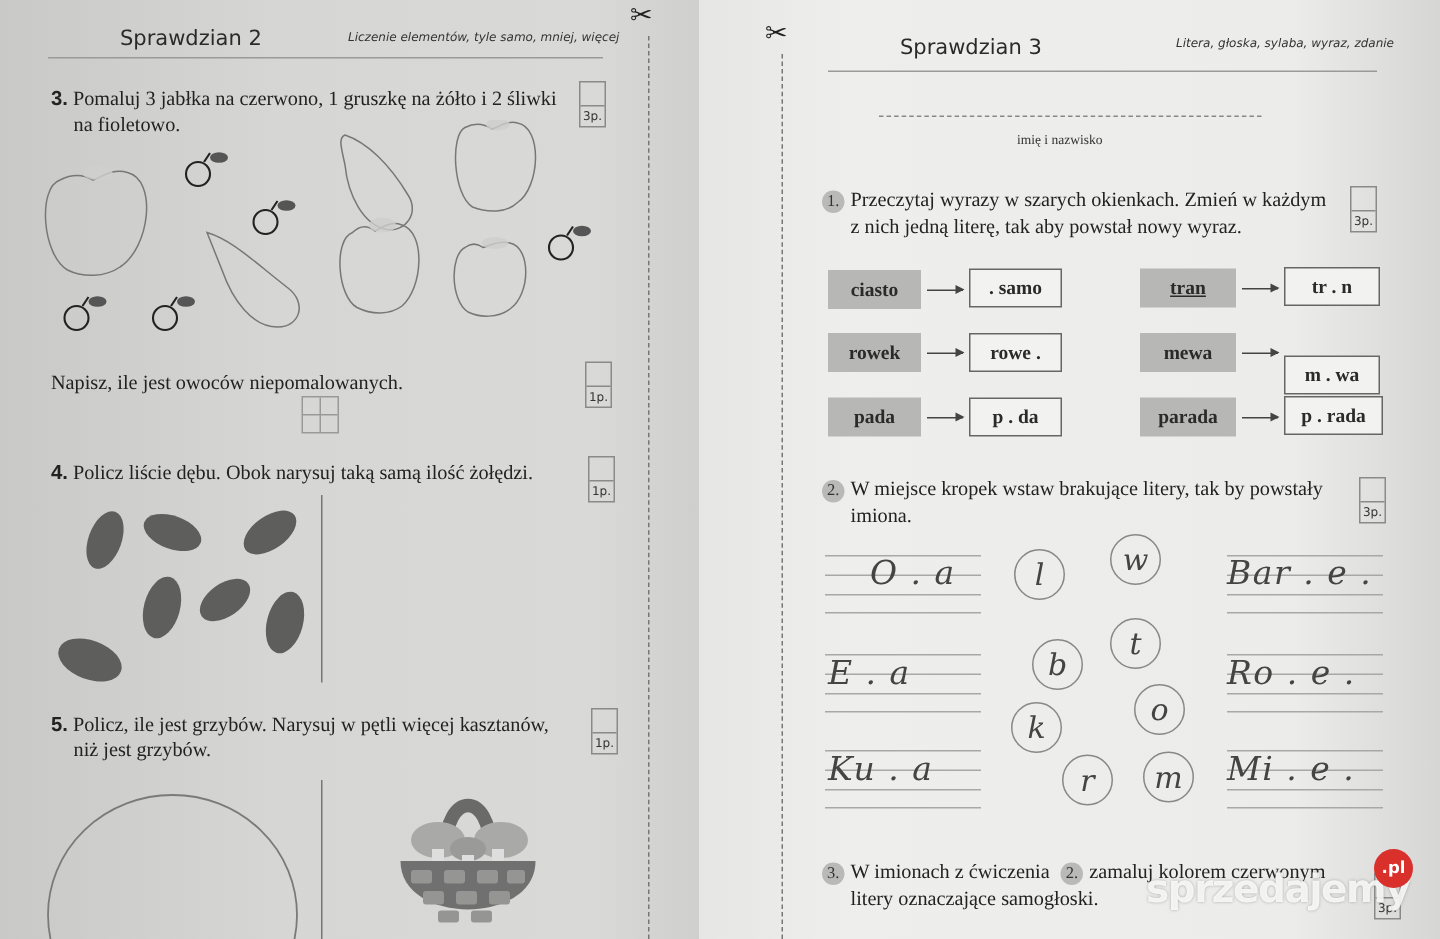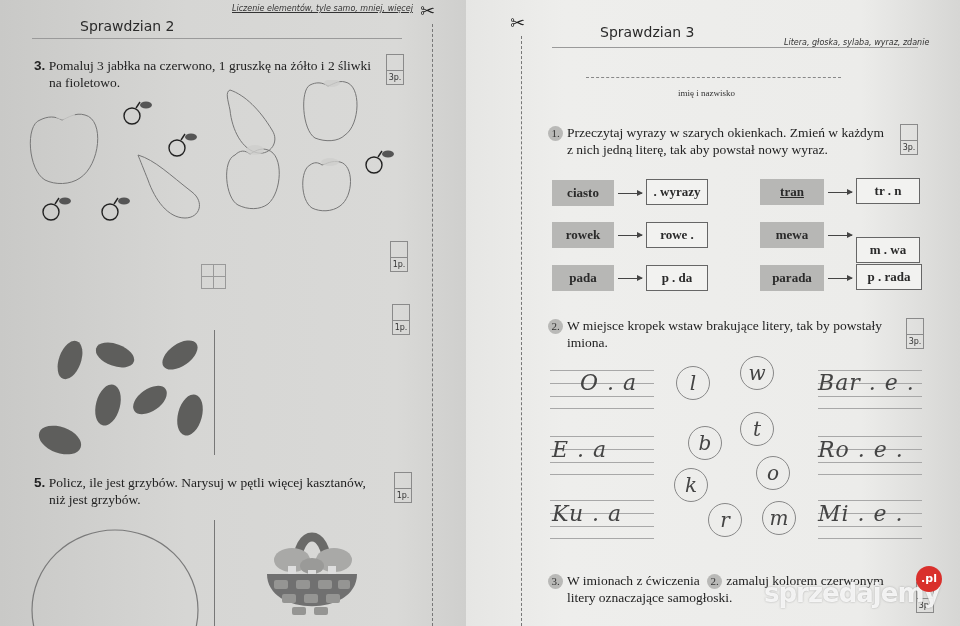--- a/index.html
+++ b/index.html
@@ -48,21 +48,21 @@
   .vdivider { position: absolute; width: 1px; background: #777; }
 
   .watermark { position: absolute; font-family: "DejaVu Sans", sans-serif; font-weight: bold; font-size: 26px; color: rgba(255,255,255,0.85); letter-spacing: -1px; text-shadow: 0 0 2px rgba(120,120,120,0.6); }
   .wm-badge { position: absolute; width: 26px; height: 26px; border-radius: 50%; background: #d9302c; color: #fff; font-family: "DejaVu Sans", sans-serif; font-weight: bold; font-size: 11px; text-align: center; line-height: 26px; }
 </style>
 </head>
 <body>
 
 <div class="page page-left">
   <div class="abs sheet-title" style="left:32px; top:18px;">Sprawdzian 2</div>
-  <div class="abs sheet-subtitle" style="left:232px; top:4px;text-decoration:underline;">Liczenie elementów, tyle samo, mniej, więcej</div>
+  <div class="abs sheet-subtitle" style="left:232px; top:20px;">Liczenie elementów, tyle samo, mniej, więcej</div>
   <div class="abs rule" style="left:32px; top:38px; width:370px;"></div>
 
   <div class="abs task" style="left:34px; top:57px; width:350px;">
     <span class="task-num-bold">3.</span>
     <span>Pomaluj 3 jabłka na czerwono, 1 gruszkę na żółto i 2 śliwki</span><br>
     <span style="padding-left:15px;">na fioletowo.</span>
   </div>
   <div class="score-box" style="left:386px; top:54px;">
     <div class="top"></div>
     <div class="pts">3p.</div>
@@ -100,26 +100,33 @@
     </g>
     <g fill="#555">
       <ellipse cx="126" cy="25" rx="6" ry="3.5"></ellipse>
       <ellipse cx="171" cy="57" rx="6" ry="3.5"></ellipse>
       <ellipse cx="45" cy="121" rx="6" ry="3.5"></ellipse>
       <ellipse cx="104" cy="121" rx="6" ry="3.5"></ellipse>
       <ellipse cx="368" cy="74" rx="6" ry="3.5"></ellipse>
     </g>
   </svg>
 
+  <div class="abs task" style="left:34px; top:246px; width:320px;">
+    <span>Napisz, ile jest owoców niepomalowanych.</span>
+  </div>
   <div class="grid-box" style="left:201px; top:264px;"></div>
   <div class="score-box" style="left:390px; top:241px;">
     <div class="top"></div>
     <div class="pts">1p.</div>
   </div>
 
+  <div class="abs task" style="left:34px; top:306px; width:350px;">
+    <span class="task-num-bold">4.</span>
+    <span>Policz liście dębu. Obok narysuj taką samą ilość żołędzi.</span>
+  </div>
   <div class="score-box" style="left:392px; top:304px;">
     <div class="top"></div>
     <div class="pts">1p.</div>
   </div>
 
   <svg class="abs" style="left:30px; top:335px;" width="180" height="130">
     <g fill="#5e5e5c">
       <ellipse cx="40" cy="25" rx="11" ry="20" transform="rotate(20 40 25)"></ellipse>
       <ellipse cx="85" cy="20" rx="20" ry="11" transform="rotate(20 85 20)"></ellipse>
       <ellipse cx="150" cy="20" rx="20" ry="11" transform="rotate(-35 150 20)"></ellipse>
@@ -170,38 +177,38 @@
 
   <div class="scissors" style="left:420px; top:0px;">✂</div>
   <div class="cutline" style="left:432px; top:24px; height:602px;"></div>
 </div>
 
 <div class="page page-right">
   <div class="scissors" style="left:44px; top:12px;">✂</div>
   <div class="cutline" style="left:55px; top:36px; height:590px;"></div>
 
   <div class="abs sheet-title" style="left:86px; top:24px;">Sprawdzian 3</div>
-  <div class="abs sheet-subtitle" style="left:318px; top:38px;">Litera, głoska, sylaba, wyraz, zdanie</div>
+  <div class="abs sheet-subtitle" style="left:318px; top:24px;">Litera, głoska, sylaba, wyraz, zdanie</div>
   <div class="abs rule" style="left:86px; top:47px; width:366px;"></div>
 
   <div class="name-dash" style="left:120px; top:77px; width:255px;"></div>
   <div class="caption" style="left:212px; top:88px;">imię i nazwisko</div>
 
   <div class="abs task" style="left:82px; top:124px; width:360px;">
     <span class="num-badge">1.</span><span>Przeczytaj wyrazy w szarych okienkach. Zmień w każdym</span><br>
     <span style="padding-left:19px;">z nich jedną literę, tak aby powstał nowy wyraz.</span>
   </div>
   <div class="score-box" style="left:434px; top:124px;">
     <div class="top"></div>
     <div class="pts">3p.</div>
   </div>
 
   <div class="word-gray" style="left:86px; top:180px; width:62px;">ciasto</div>
   <div class="arrow" style="left:152px; top:193px; width:24px;"></div>
-  <div class="word-box" style="left:180px; top:179px; width:62px;">. wyrazy</div>
+  <div class="word-box" style="left:180px; top:179px; width:62px;">. samo</div>
 
   <div class="word-gray" style="left:294px; top:179px; width:64px;text-decoration:underline;">tran</div>
   <div class="arrow" style="left:362px; top:192px; width:24px;"></div>
   <div class="word-box" style="left:390px; top:178px; width:64px;">tr . n</div>
 
   <div class="word-gray" style="left:86px; top:222px; width:62px;">rowek</div>
   <div class="arrow" style="left:152px; top:235px; width:24px;"></div>
   <div class="word-box" style="left:180px; top:222px; width:62px;">rowe .</div>
 
   <div class="word-gray" style="left:294px; top:222px; width:64px;">mewa</div>

